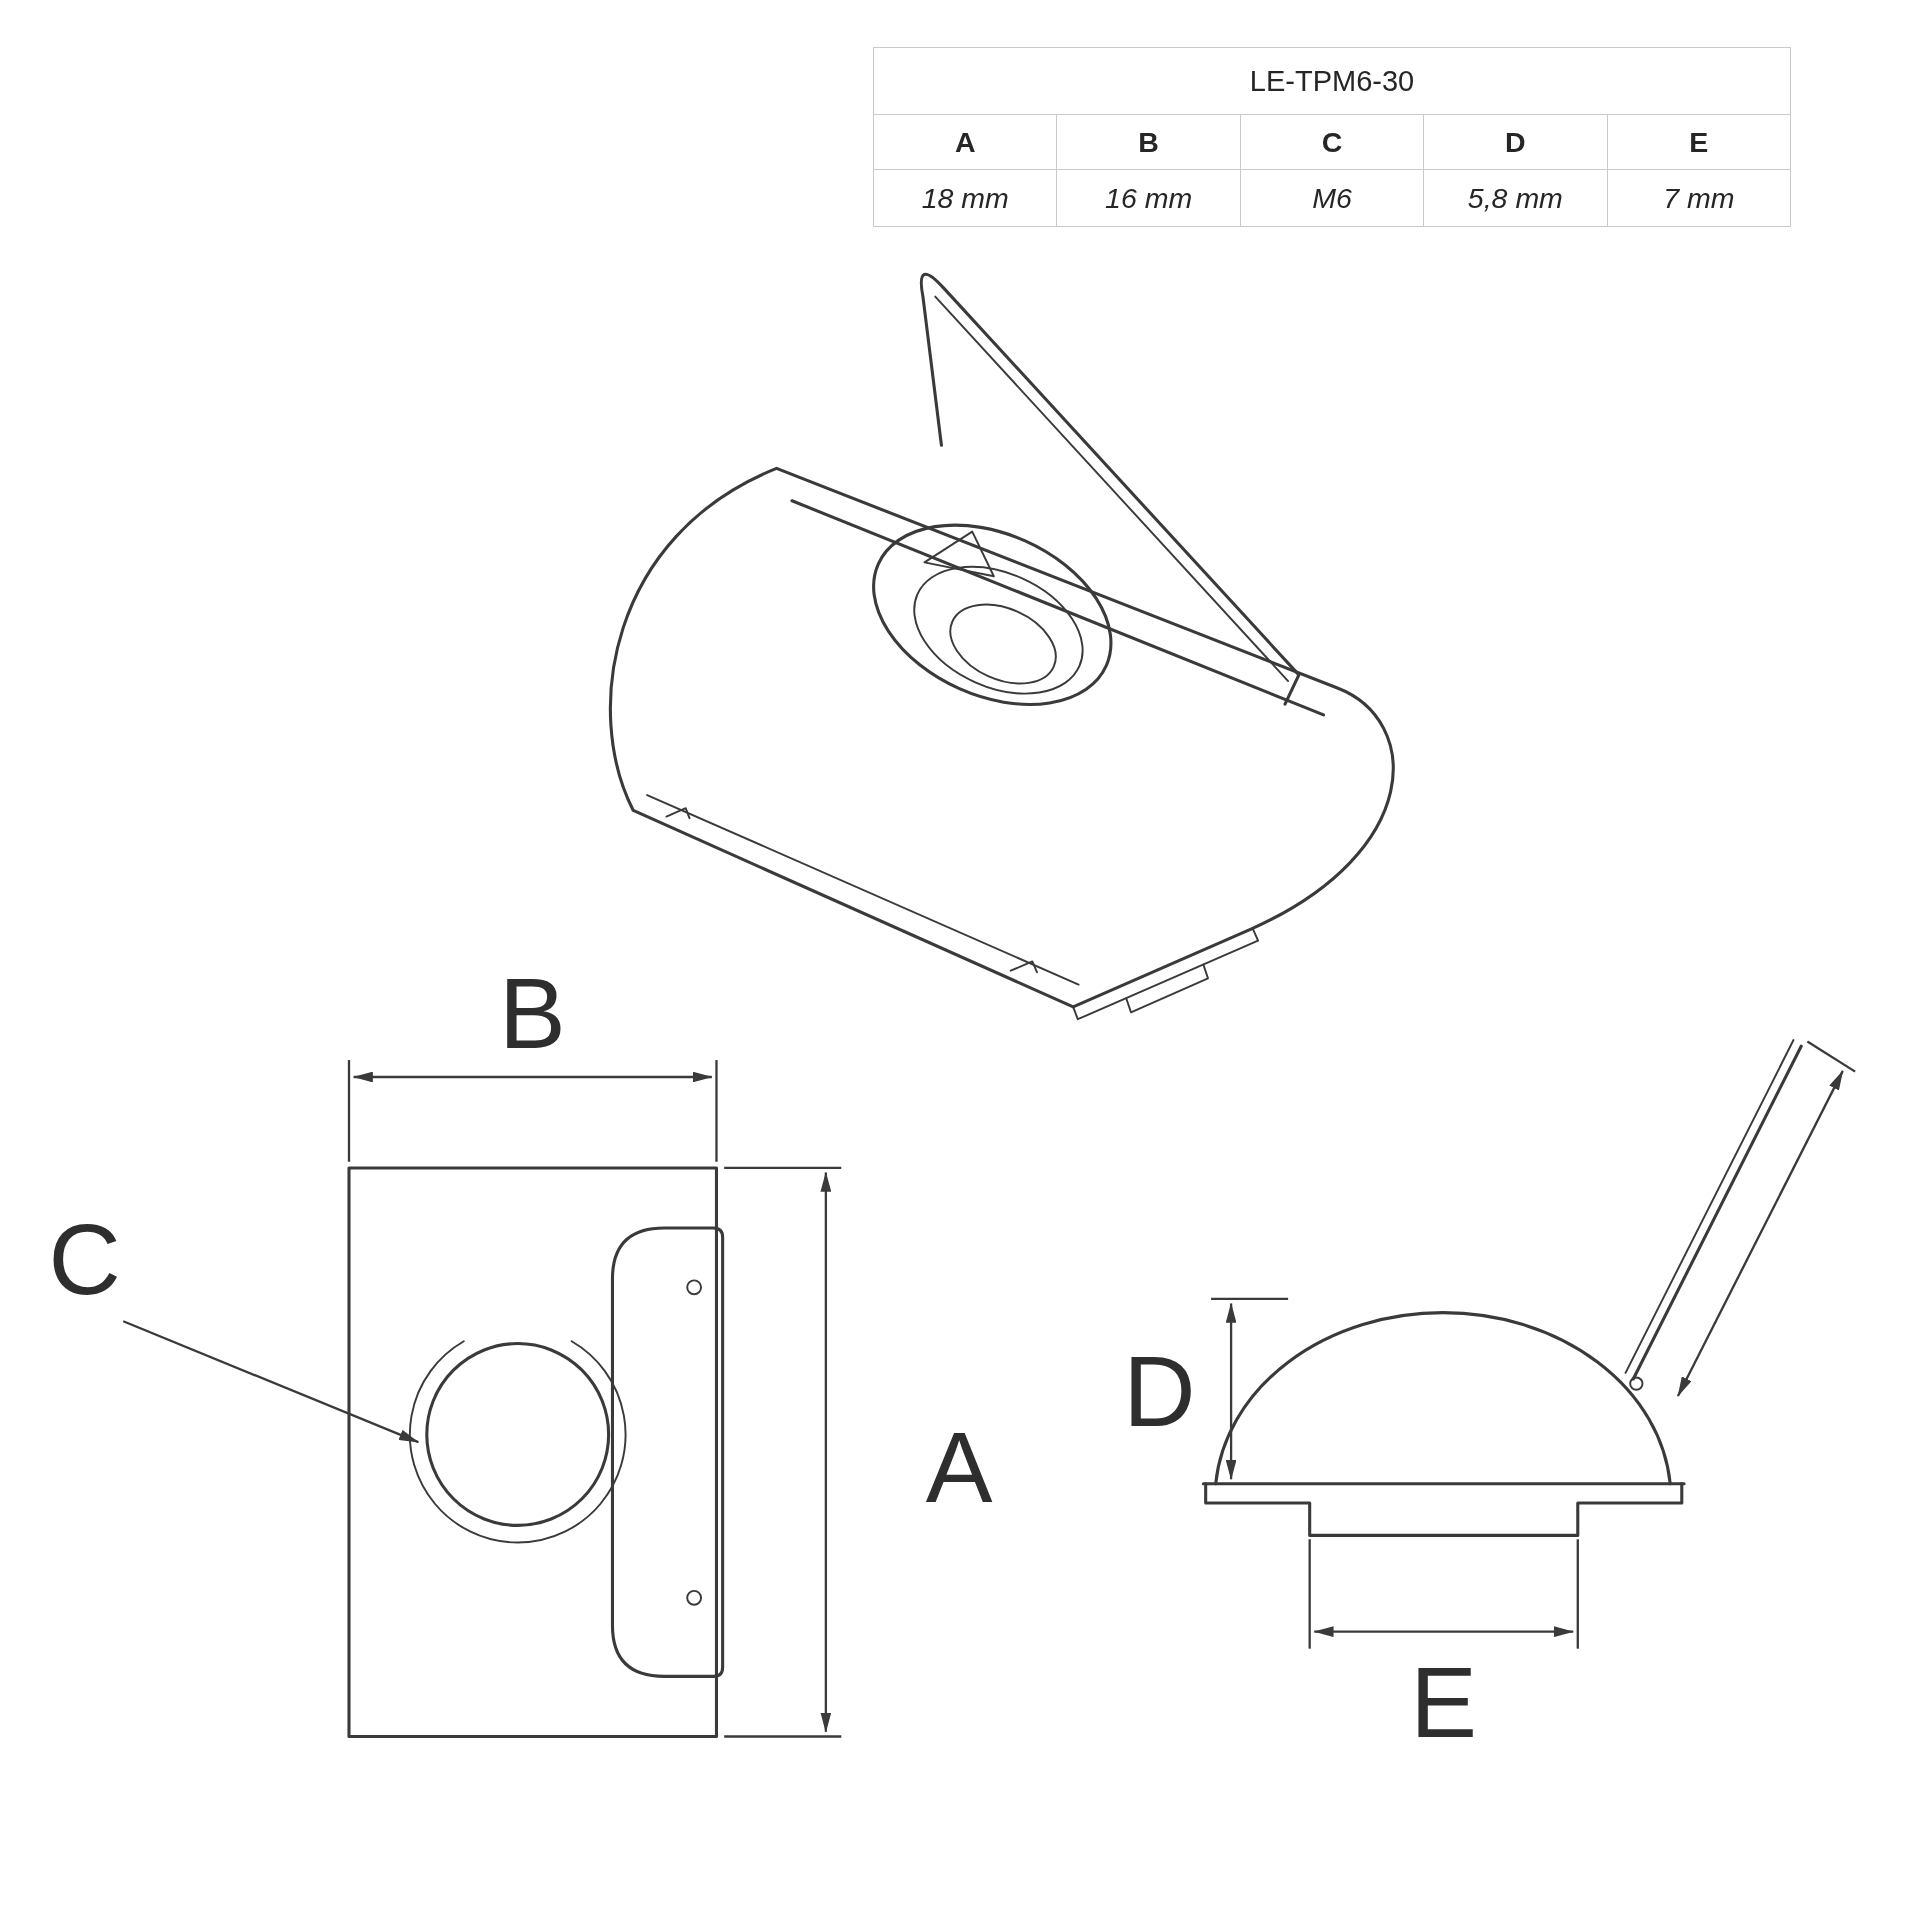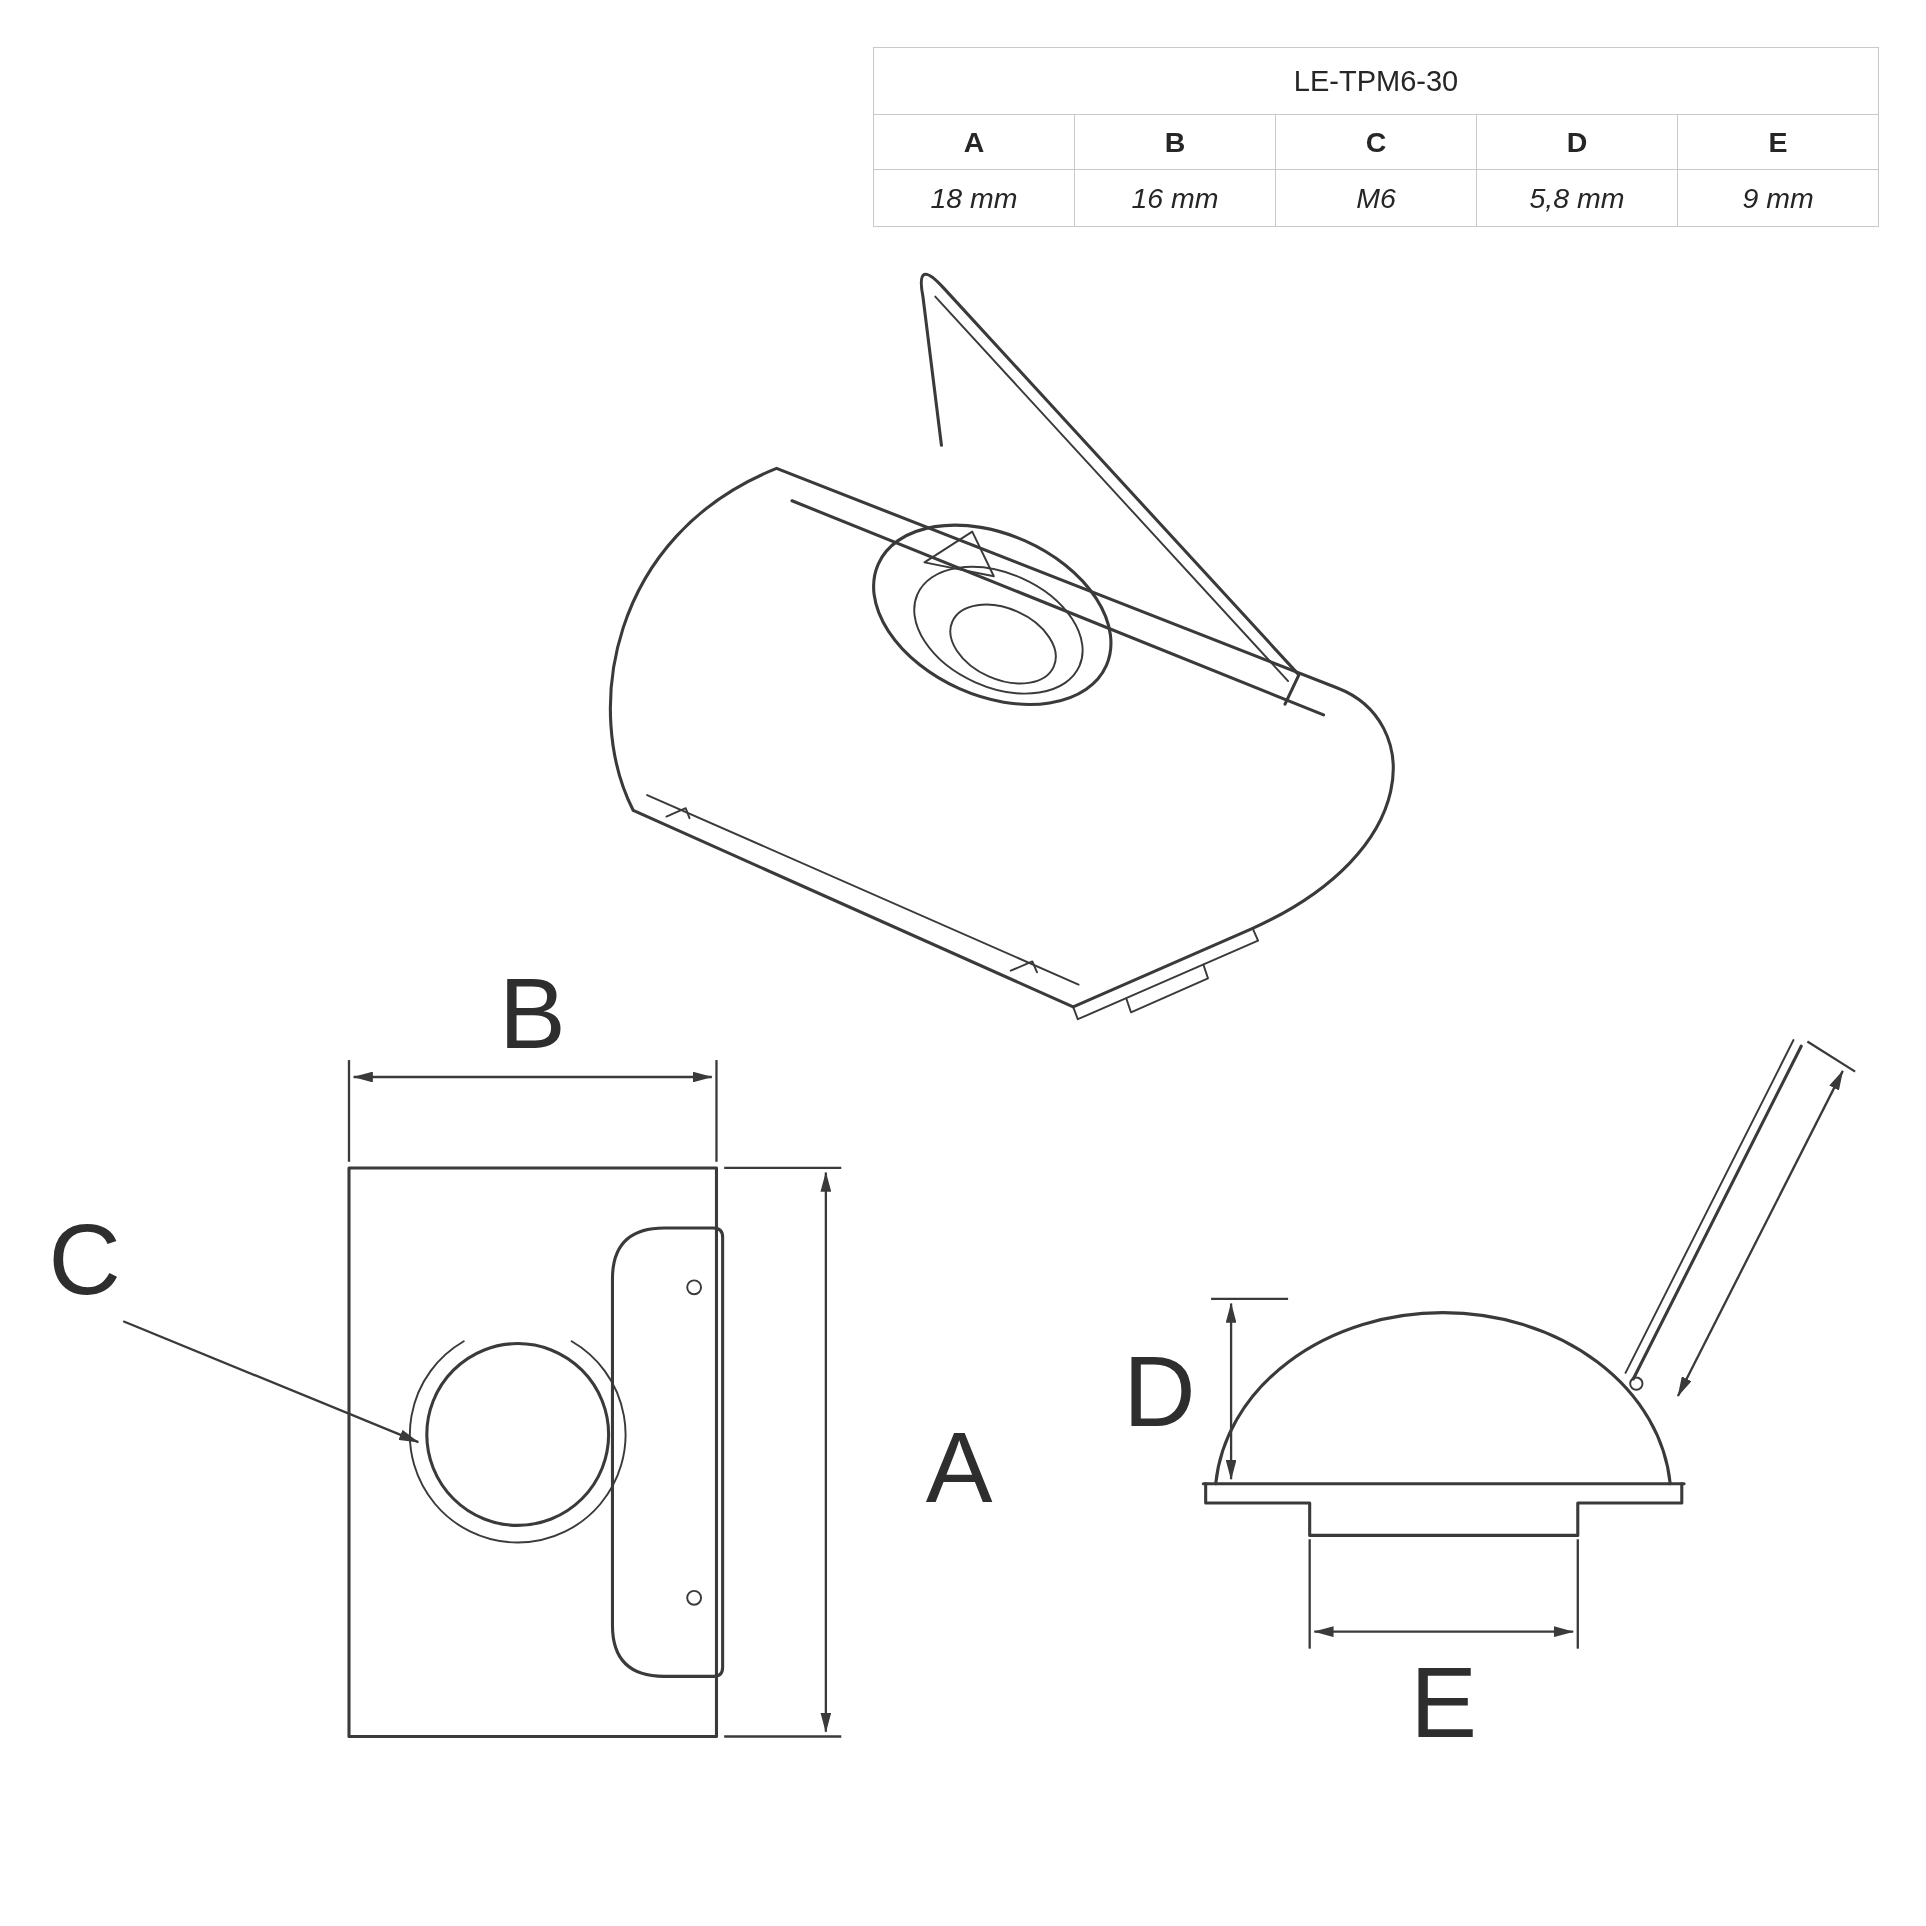--- a/index.html
+++ b/index.html
@@ -4,21 +4,21 @@
 <style>
   html,body { margin:0; padding:0; }
   body {
     width:1926px; height:1926px; background:#ffffff;
     font-family:"Liberation Sans", sans-serif; position:relative;
   }
   .stage { position:absolute; inset:0; }
 
   
   .spec-table {
-    position:absolute; left:873px; top:47px; width:1006px;
+    position:absolute; left:873px; top:47px; width:918px;
     border-collapse:collapse; table-layout:fixed; background:#ffffff; color:#262626;
   }
   .spec-table td {
     border:1.5px solid #c9c9c9; text-align:center; vertical-align:middle;
     font-size:28.5px; padding:0;
   }
   .spec-table .title-row td { height:66px; font-size:29px; }
   .spec-table .head-row td  { height:54px; font-weight:bold; }
   .spec-table .val-row td   { height:56px;font-style:italic; }
 
@@ -46,21 +46,21 @@
         <td>B</td>
         <td>C</td>
         <td>D</td>
         <td>E</td>
       </tr>
       <tr class="val-row">
         <td>18 mm</td>
         <td>16 mm</td>
         <td>M6</td>
         <td>5,8 mm</td>
-        <td>9 mm</td>
+        <td>7 mm</td>
       </tr>
     </tbody>
   </table>
 
   
   <svg width="1926" height="1926" viewBox="0 0 2500 2500">
     <defs>
       <marker id="arw" viewBox="0 0 26 14" refX="25" refY="7" markerWidth="26" markerHeight="14" markerUnits="userSpaceOnUse" orient="auto-start-reverse">
         <path d="M0,0 L26,7 L0,14 Z" fill="#3a3a3a"></path>
       </marker>

